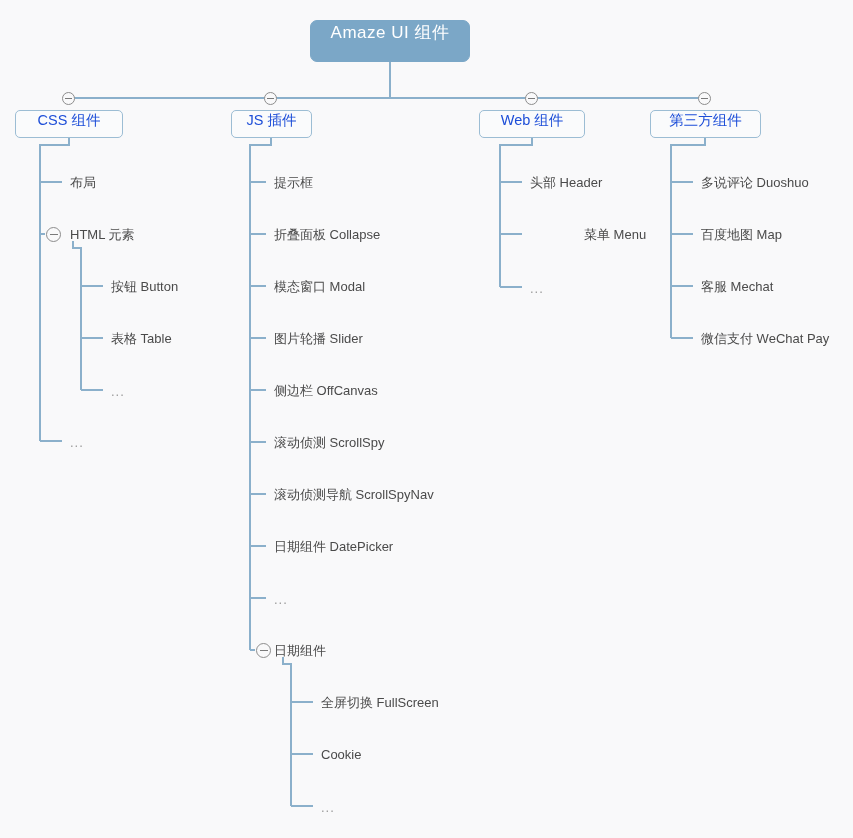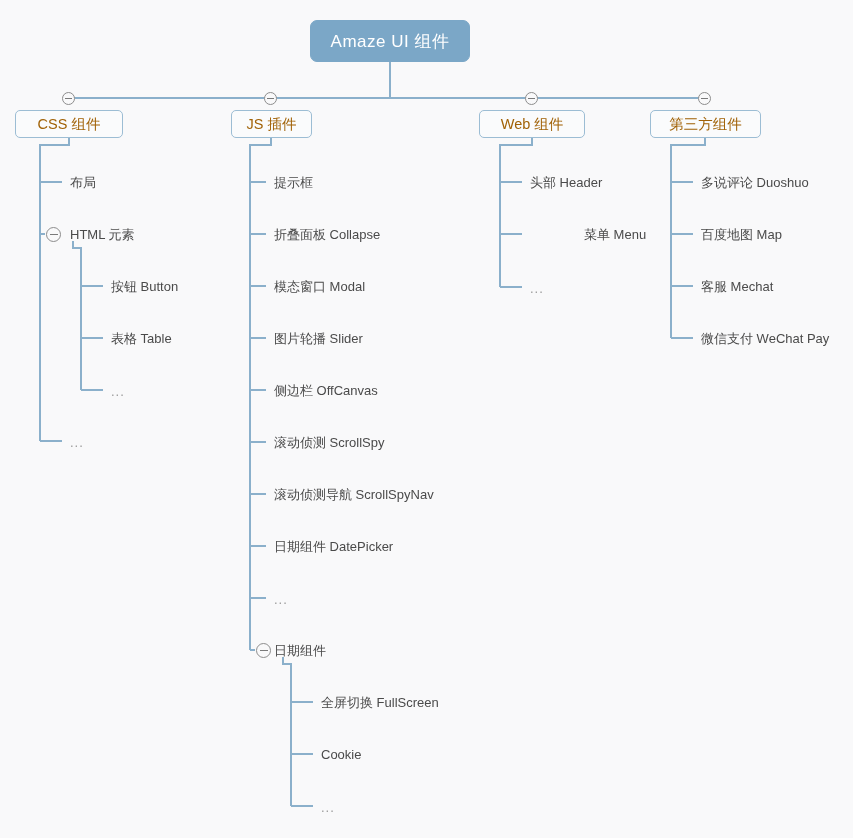--- a/index.html
+++ b/index.html
@@ -21,36 +21,36 @@
   svg.links {
     position: absolute;
     left: 0; top: 0;
     width: 853px; height: 838px;
     pointer-events: none;
   }
   .node {
     position: absolute;
     border-radius: 5px;
     display: flex;
-    align-items: center;
+    align-items: flex-start;
     justify-content: center;
     white-space: nowrap;
   }
   .node-root {
     background: #7ba7c7;
     color: #ffffff;
     border: 1px solid #7ba7c7;
     border-radius: 7px;
     font-size: 17px;
     letter-spacing: 0.5px;
   }
   .node-l2 {
     background: #fafbfc;
     border: 1px solid #9cbdd4;
-    color: #a16207;
+    color: #1d4ed8;
     font-size: 14.5px;
   }
   .leaf {
     position: absolute;
     color: #4a4a4a;
     font-size: 13px;
     white-space: nowrap;
     line-height: 1;
   }
   .leaf.muted {

